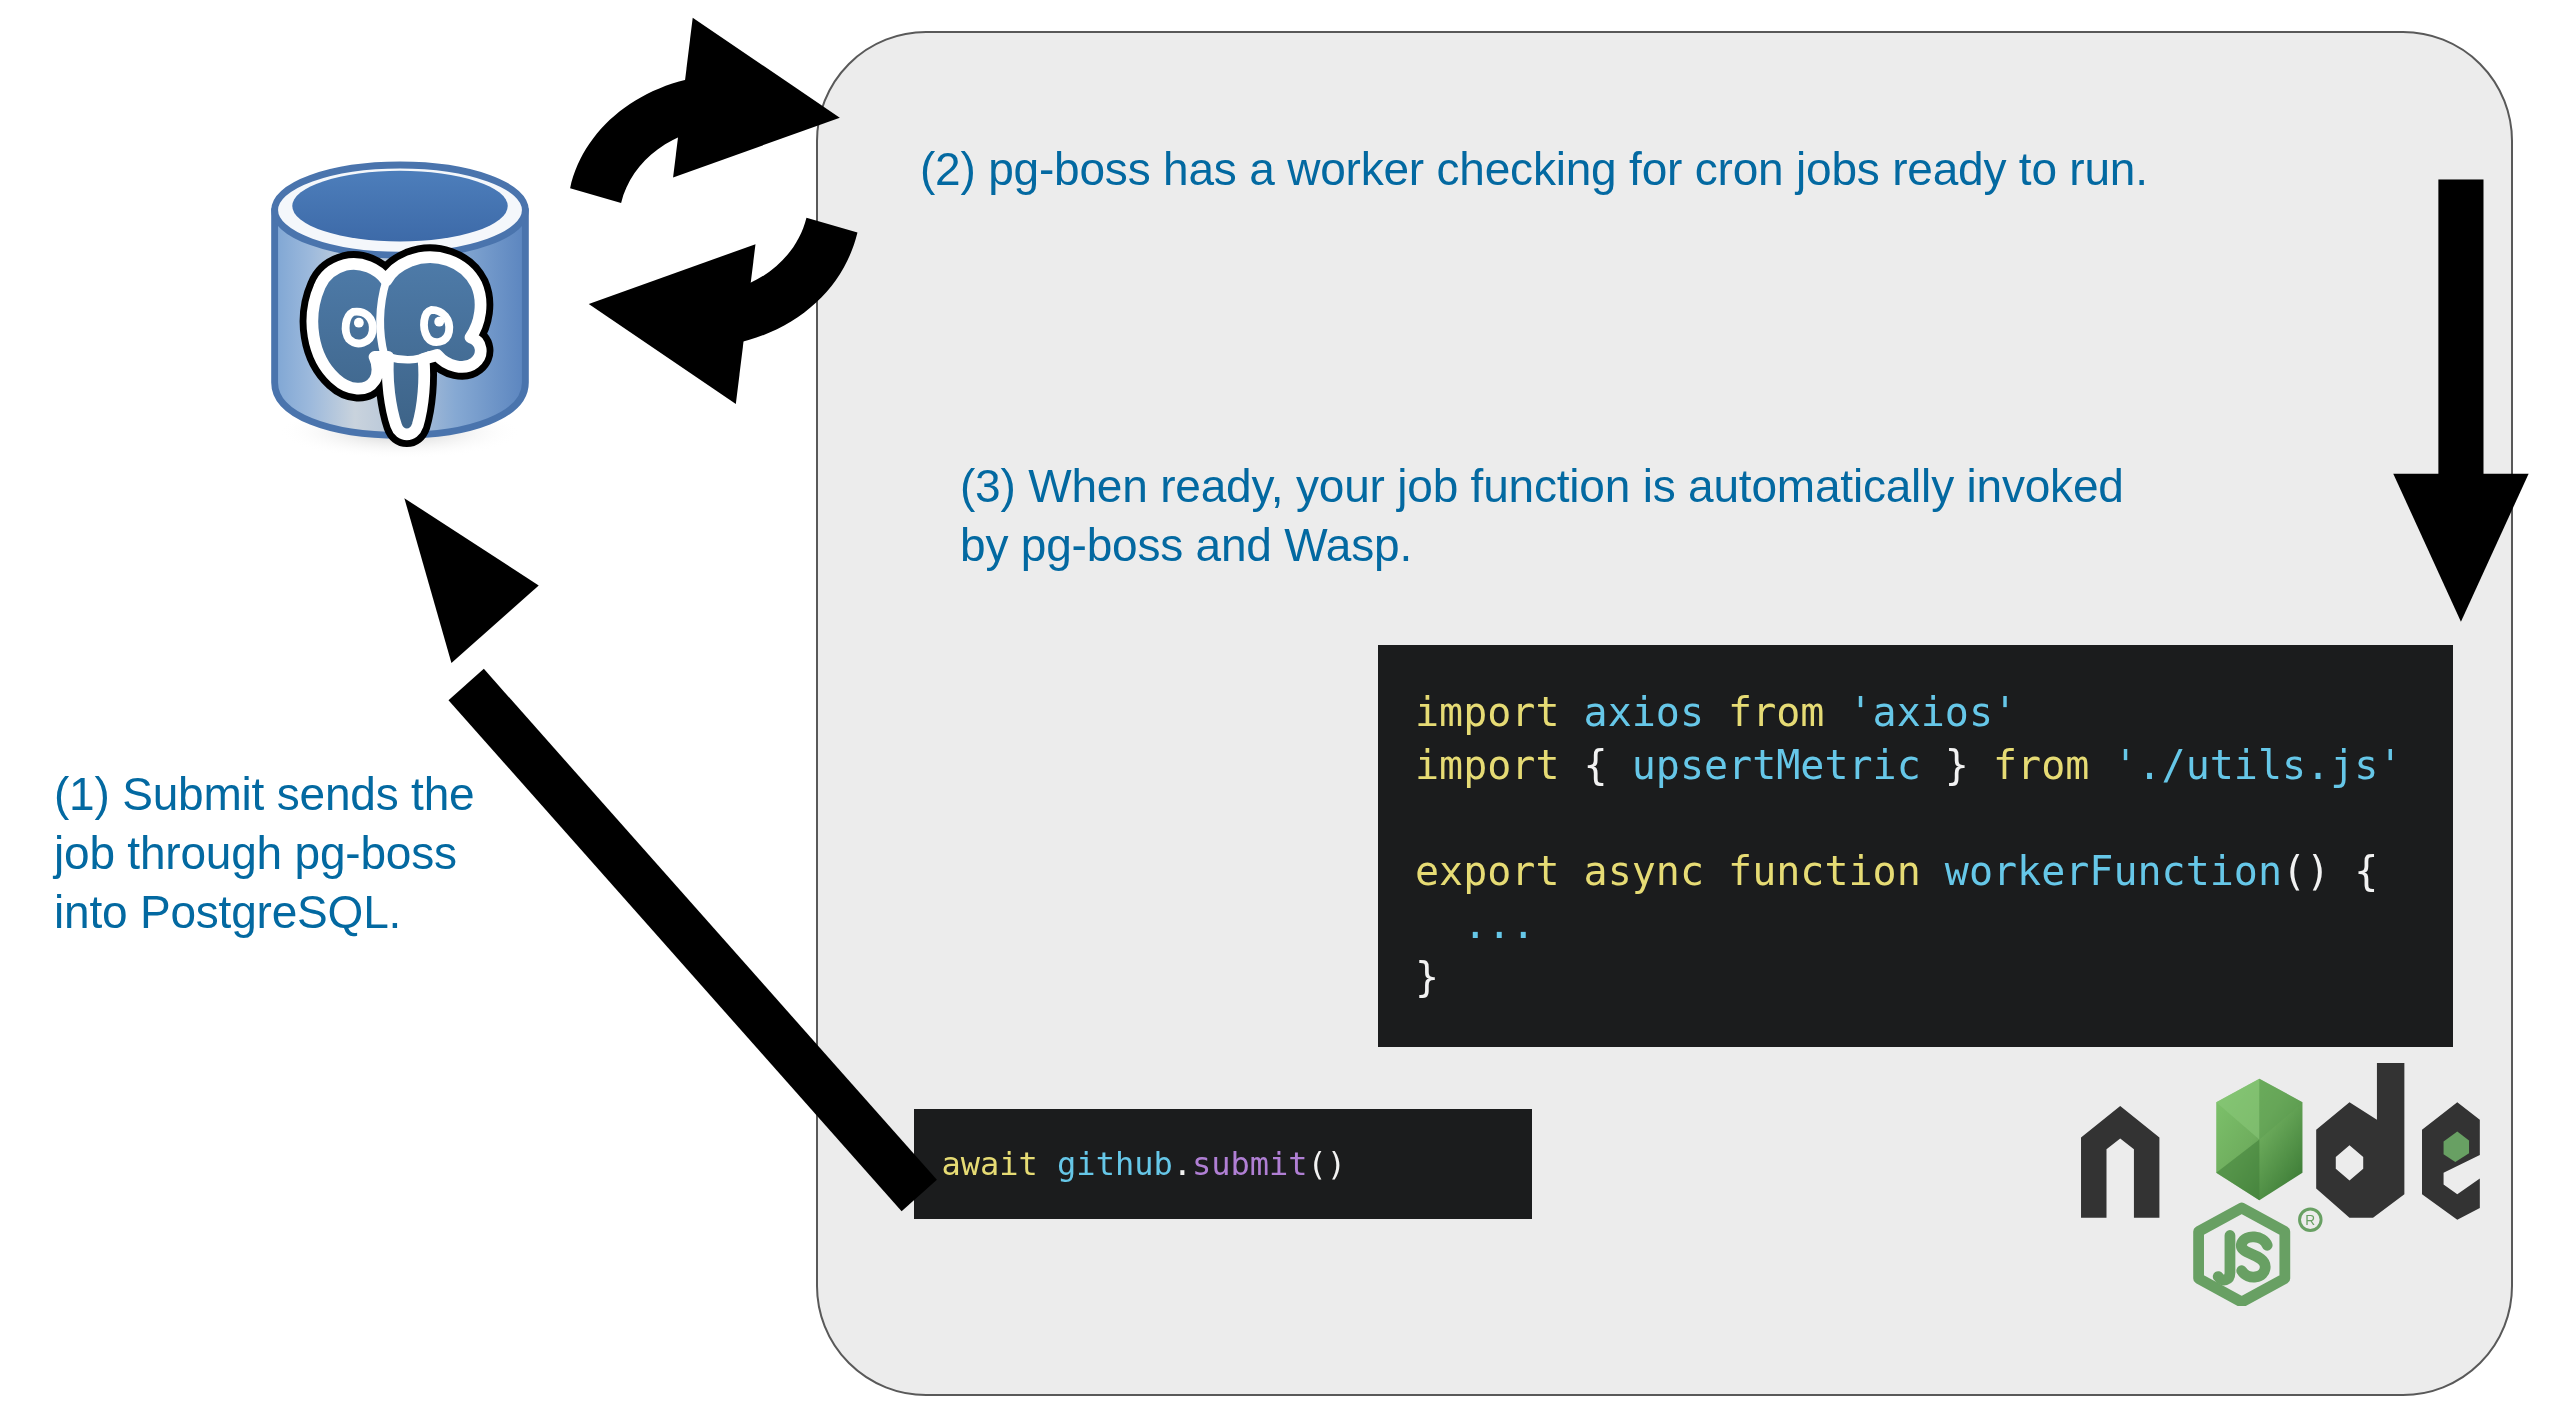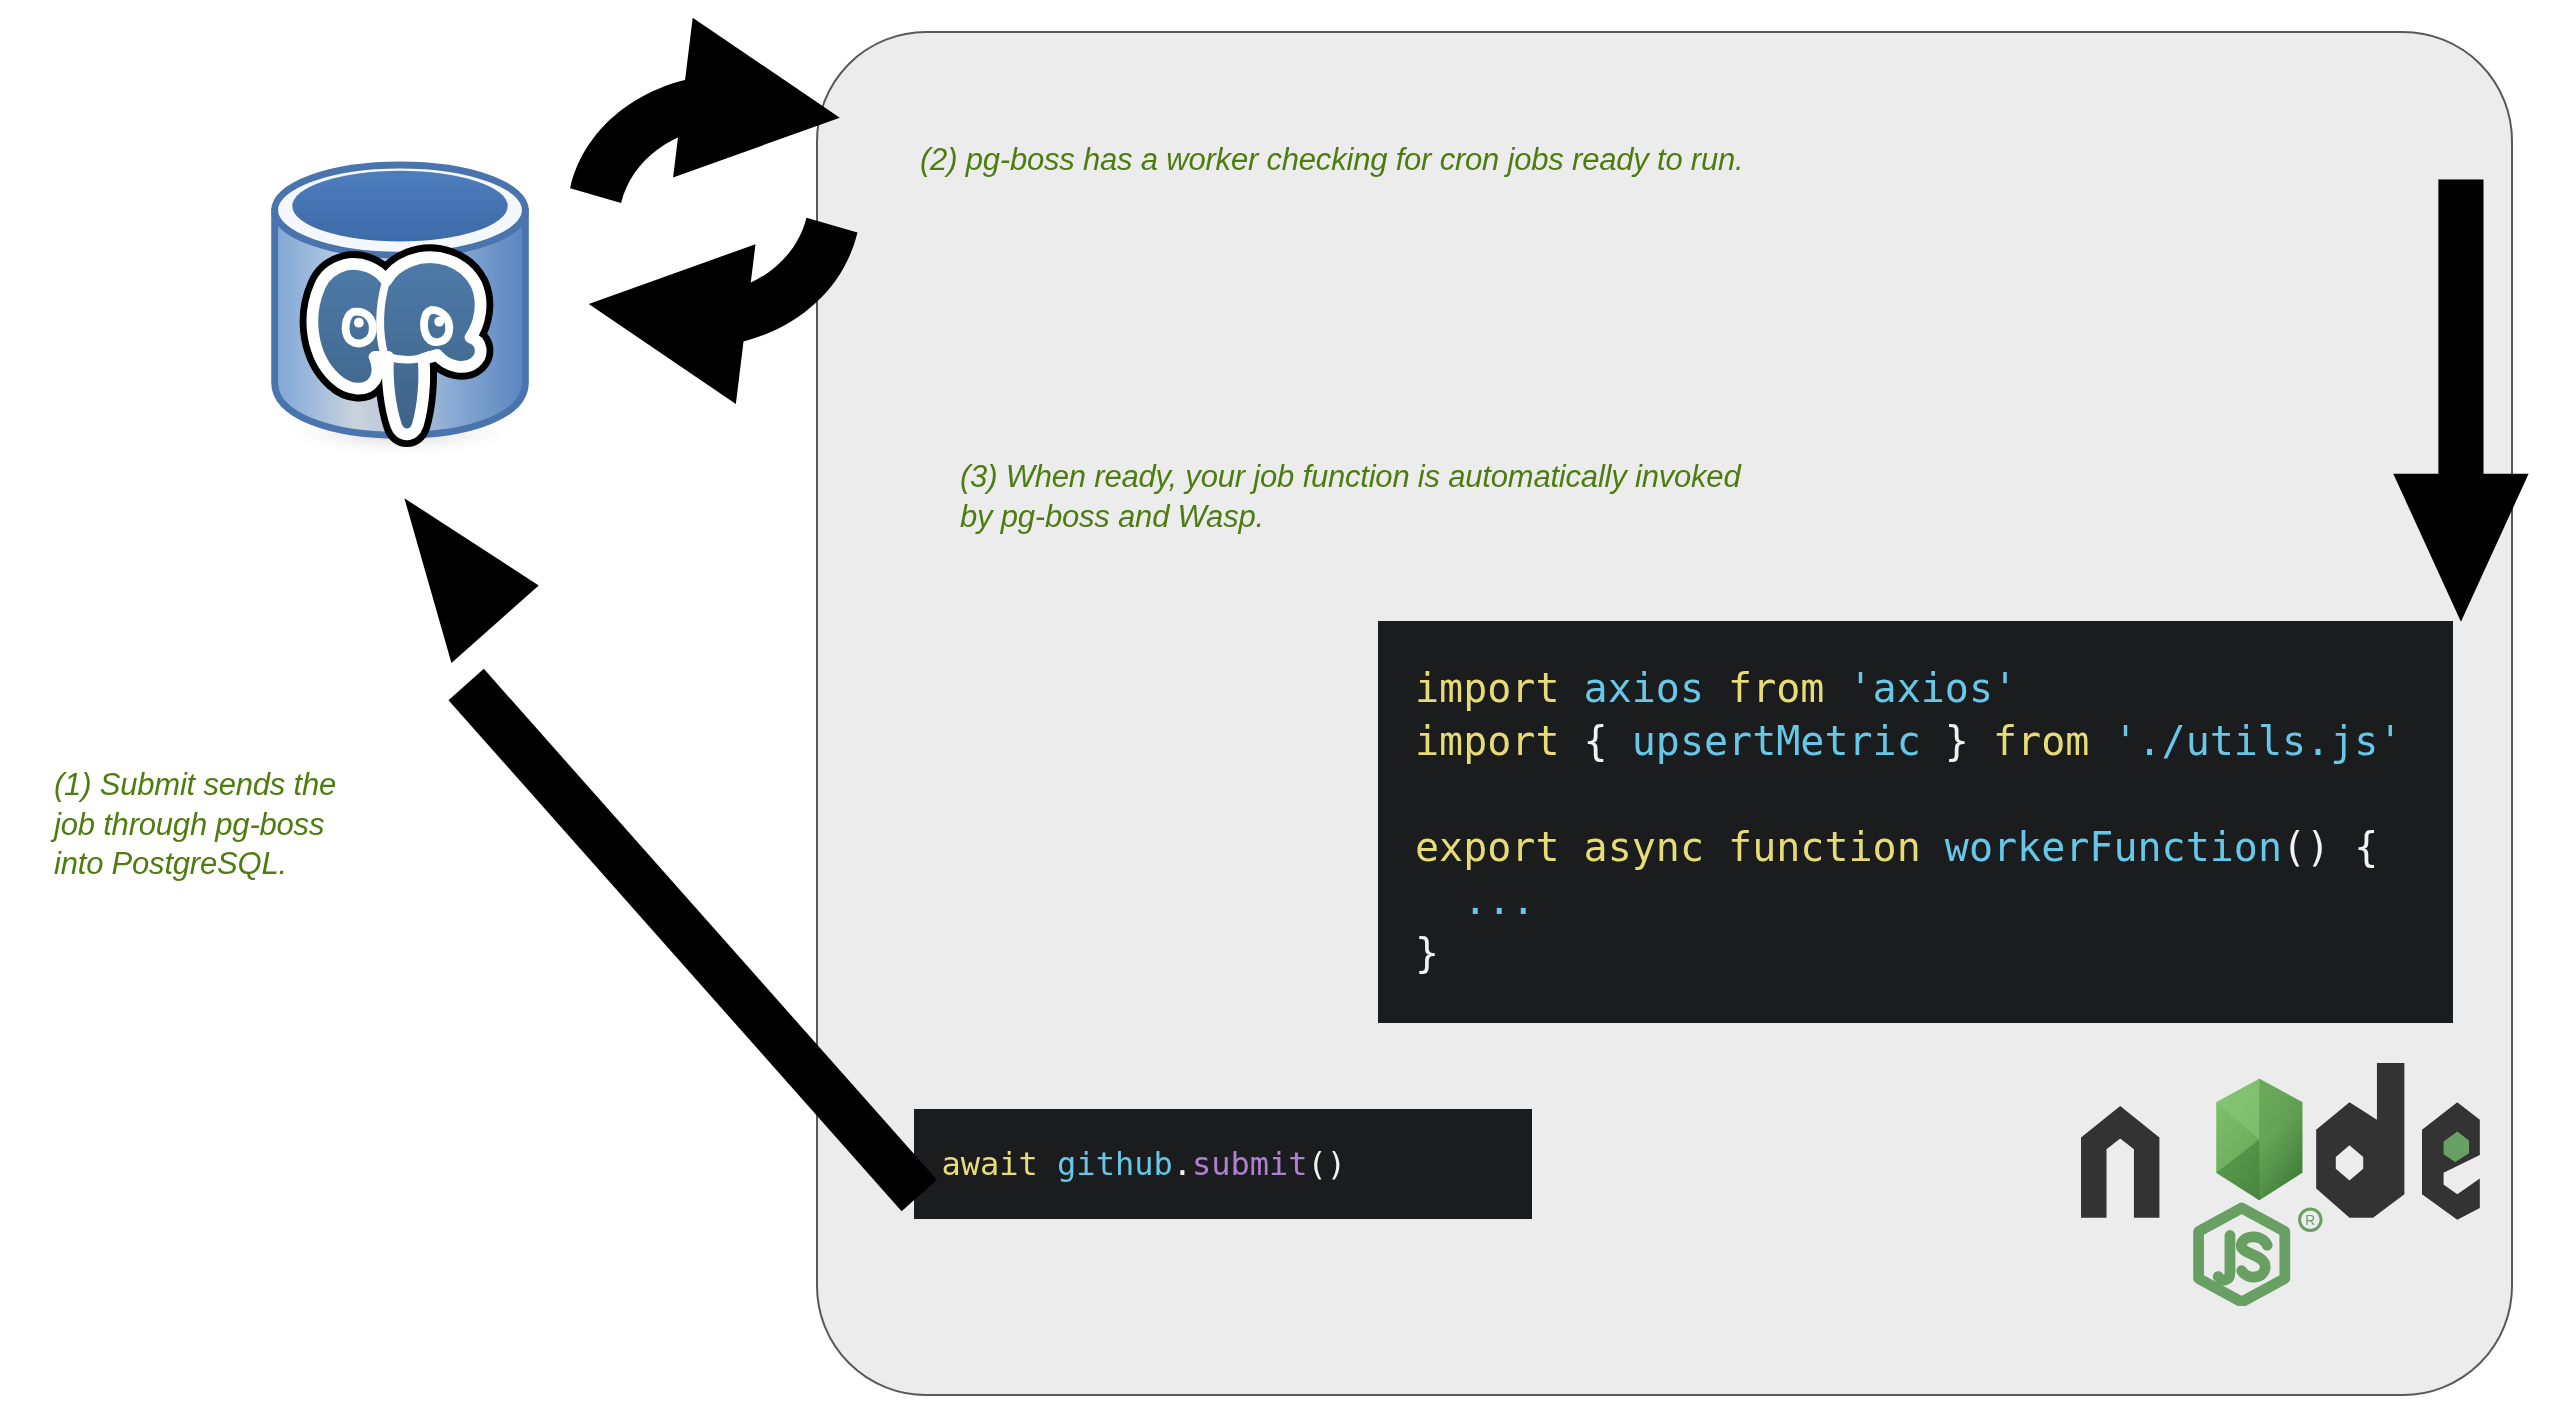--- a/index.html
+++ b/index.html
@@ -27,27 +27,26 @@
     height: 1365px;
     background: #ececec;
     border: 2.9px solid #595959;
     border-radius: 110px;
     box-sizing: border-box;
   }
 
   
   .annot {
     position: absolute;
-    color: #4d7c0f;
+    color: #0369a1;
     font-family: "Liberation Sans", sans-serif;
-    font-size: 31px;
+    font-size: 46px;
     line-height: 1.28;
     letter-spacing: -0.2px;
     white-space: pre-line;
-    font-style: italic;
   }
   #step2-text { left: 920px;  top: 140px;  width: 1491px; }
   #step3-text { left: 960px;  top: 457px;  width: 1462px; }
   #step1-text { left: 54px;   top: 765px;  width: 549px; }
 
   
   .code-block {
     position: absolute;
     background: #1b1c1d;
     font-family: "DejaVu Sans Mono", monospace;
@@ -185,21 +184,21 @@
         <path d="M-12 22 C2 26 18 26 30 20" fill="none" stroke="#ffffff" stroke-width="8" stroke-linecap="round"></path>
 
         <path d="M-48 -24 C-36 -26 -26 -18 -28 -4 C-30 8 -44 12 -52 4 C-58 -4 -56 -20 -48 -24 Z" fill="none" stroke="#ffffff" stroke-width="8"></path>
         <path d="M32 -26 C44 -26 52 -16 50 -4 C48 8 34 10 28 2 C22 -8 24 -24 32 -26 Z" fill="none" stroke="#ffffff" stroke-width="8"></path>
         <circle cx="-42" cy="-13" r="5" fill="#ffffff"></circle>
         <circle cx="40" cy="-14" r="5" fill="#ffffff"></circle>
       </g>
     </svg>
   </div>
 
-  <div class="code-block" id="worker-code-block" style="background: rgb(27, 28, 29);"><span class="tok-kw">import </span><span class="tok-id">axios </span><span class="tok-kw">from </span><span class="tok-str">'axios'</span>
+  <div class="code-block" id="worker-code-block" style="background: rgb(27, 28, 29); margin-top: 24px;"><span class="tok-kw">import </span><span class="tok-id">axios </span><span class="tok-kw">from </span><span class="tok-str">'axios'</span>
 <span class="tok-kw">import </span><span class="tok-pun">{ </span><span class="tok-id">upsertMetric </span><span class="tok-pun">} </span><span class="tok-kw">from </span><span class="tok-str">'./utils.js'</span>
 
 <span class="tok-kw">export async function </span><span class="tok-fn">workerFunction</span><span class="tok-pun">() {</span>
 <span class="tok-dots">  ...</span>
 <span class="tok-pun">}</span></div>
 
   <div class="code-block" id="submit-code-block" style="background: rgb(27, 28, 29);"><span class="tok-kw">await </span><span class="tok-id">github</span><span class="tok-pun">.</span><span class="tok-meth">submit</span><span class="tok-pun">()</span></div>
 
   <div id="node-logo">
     <svg viewBox="0 0 415 248" width="407" height="243" aria-hidden="true">

